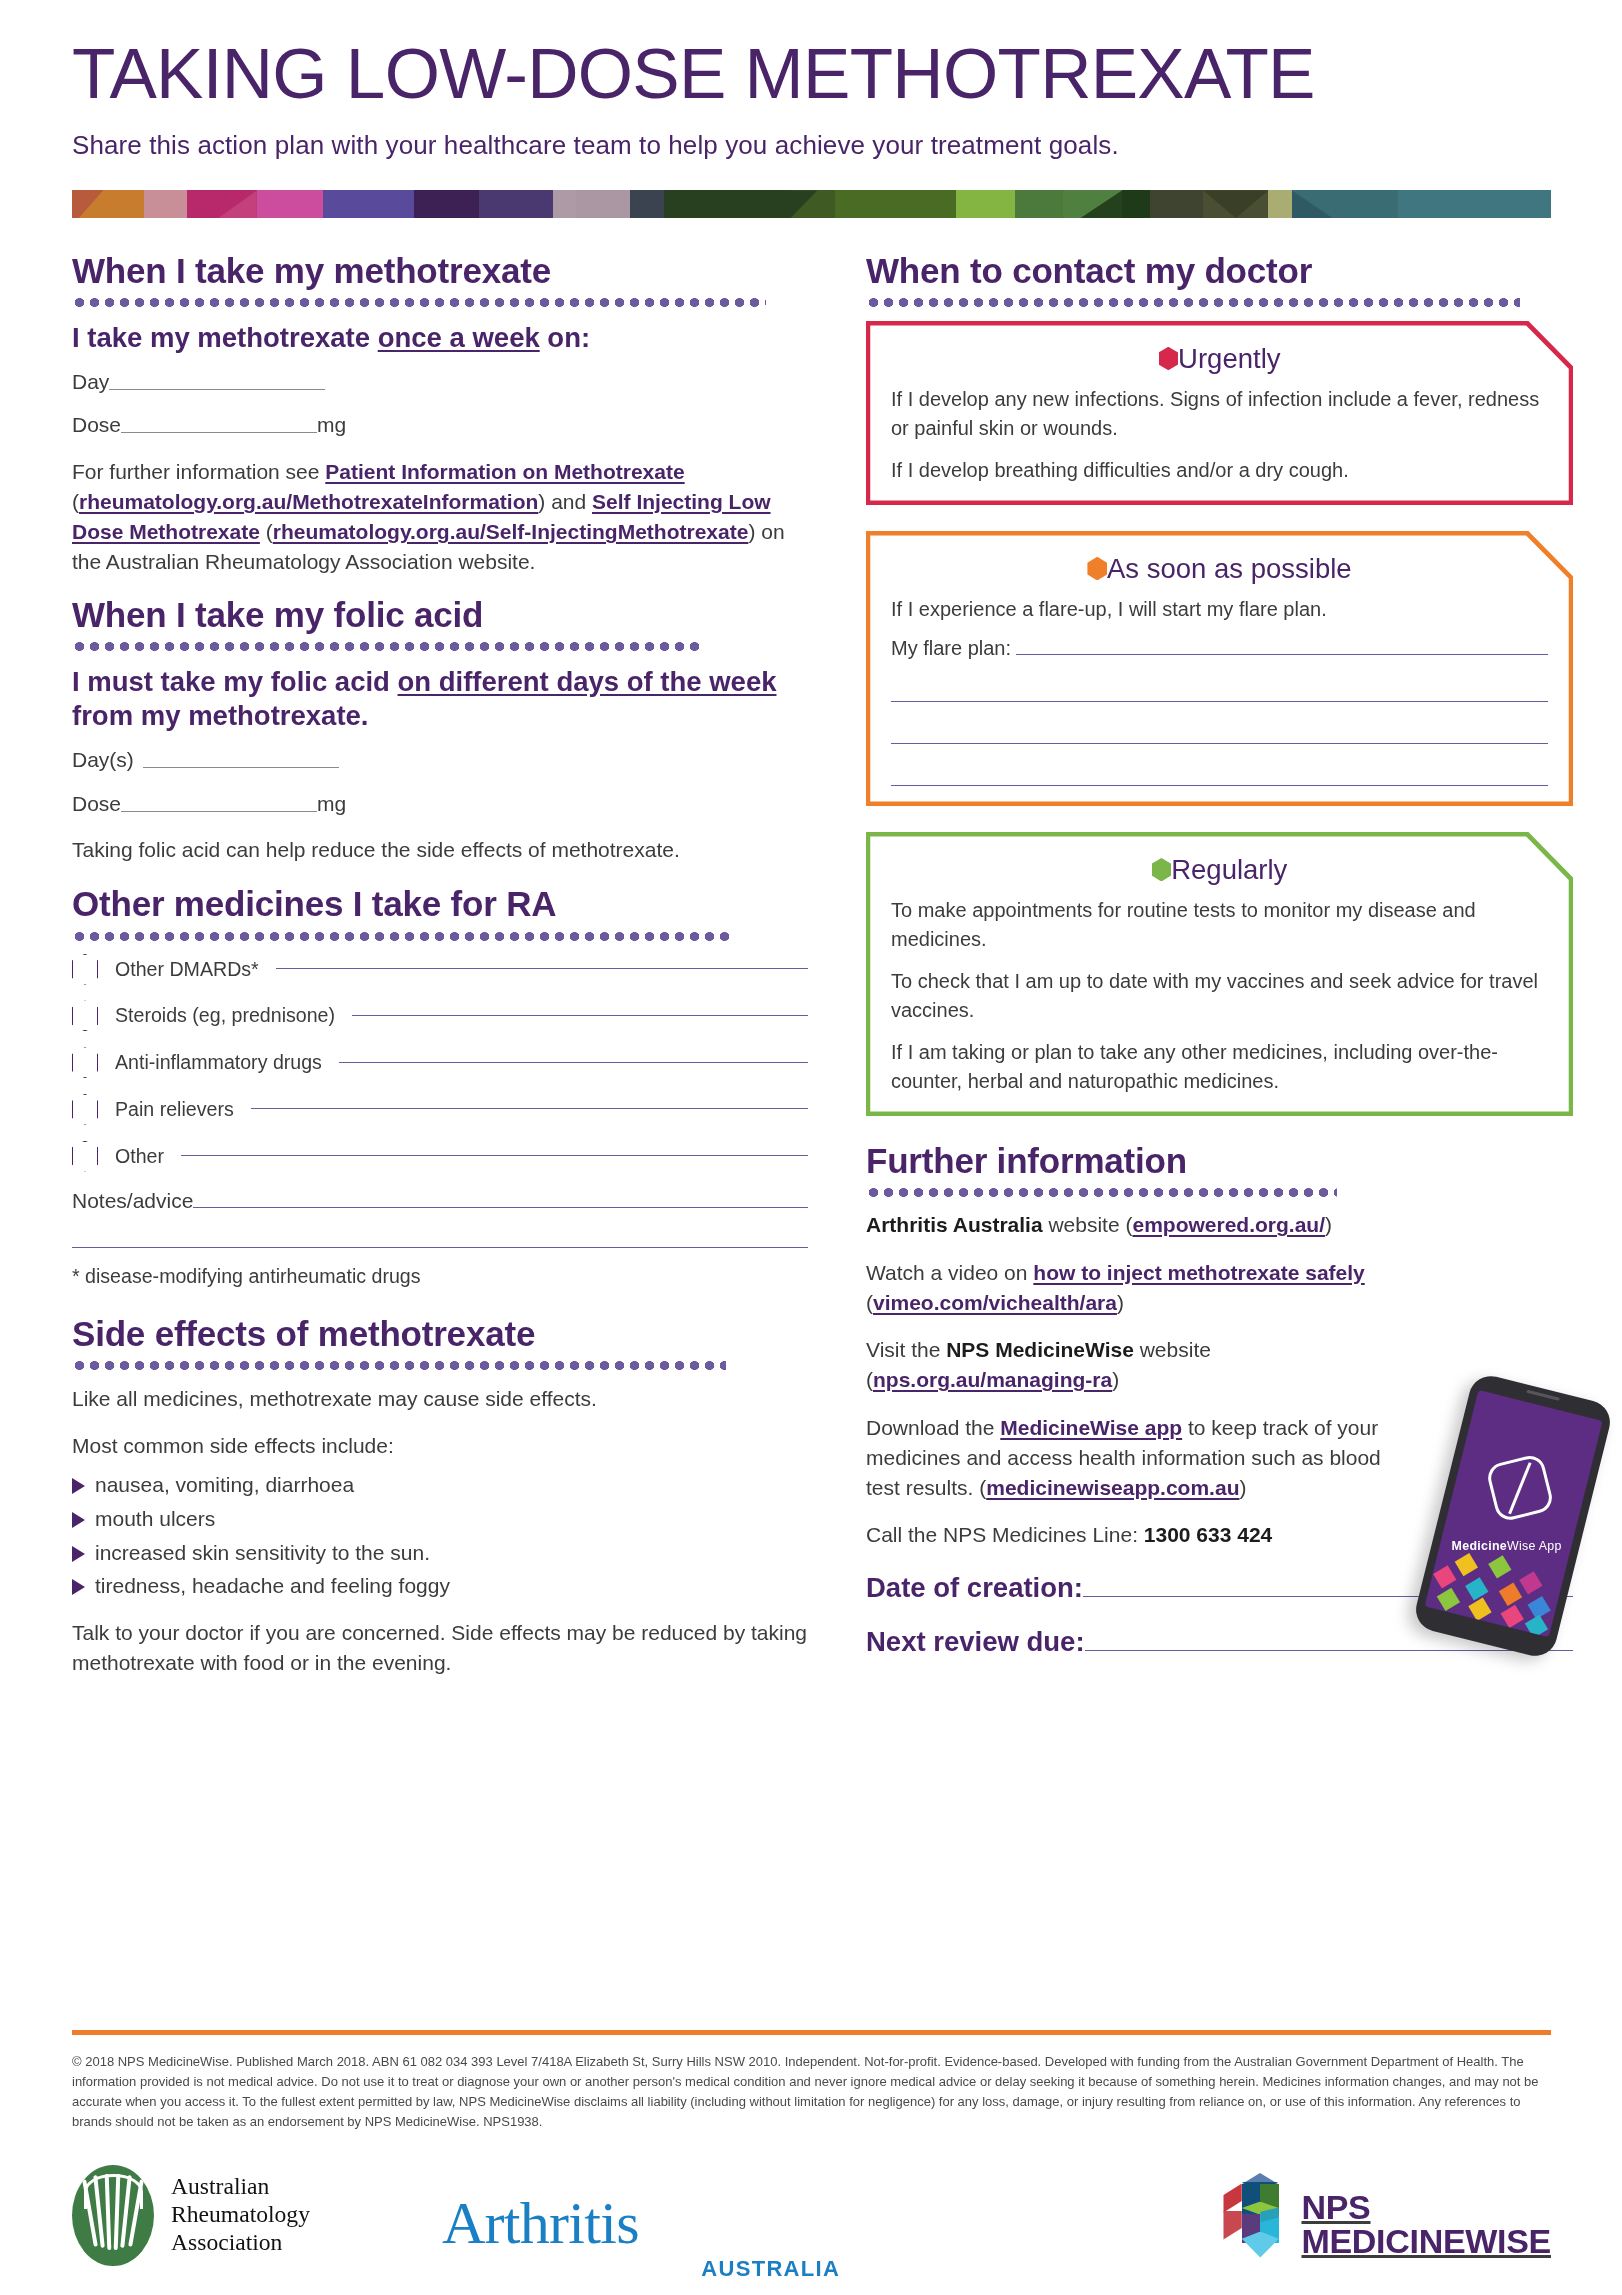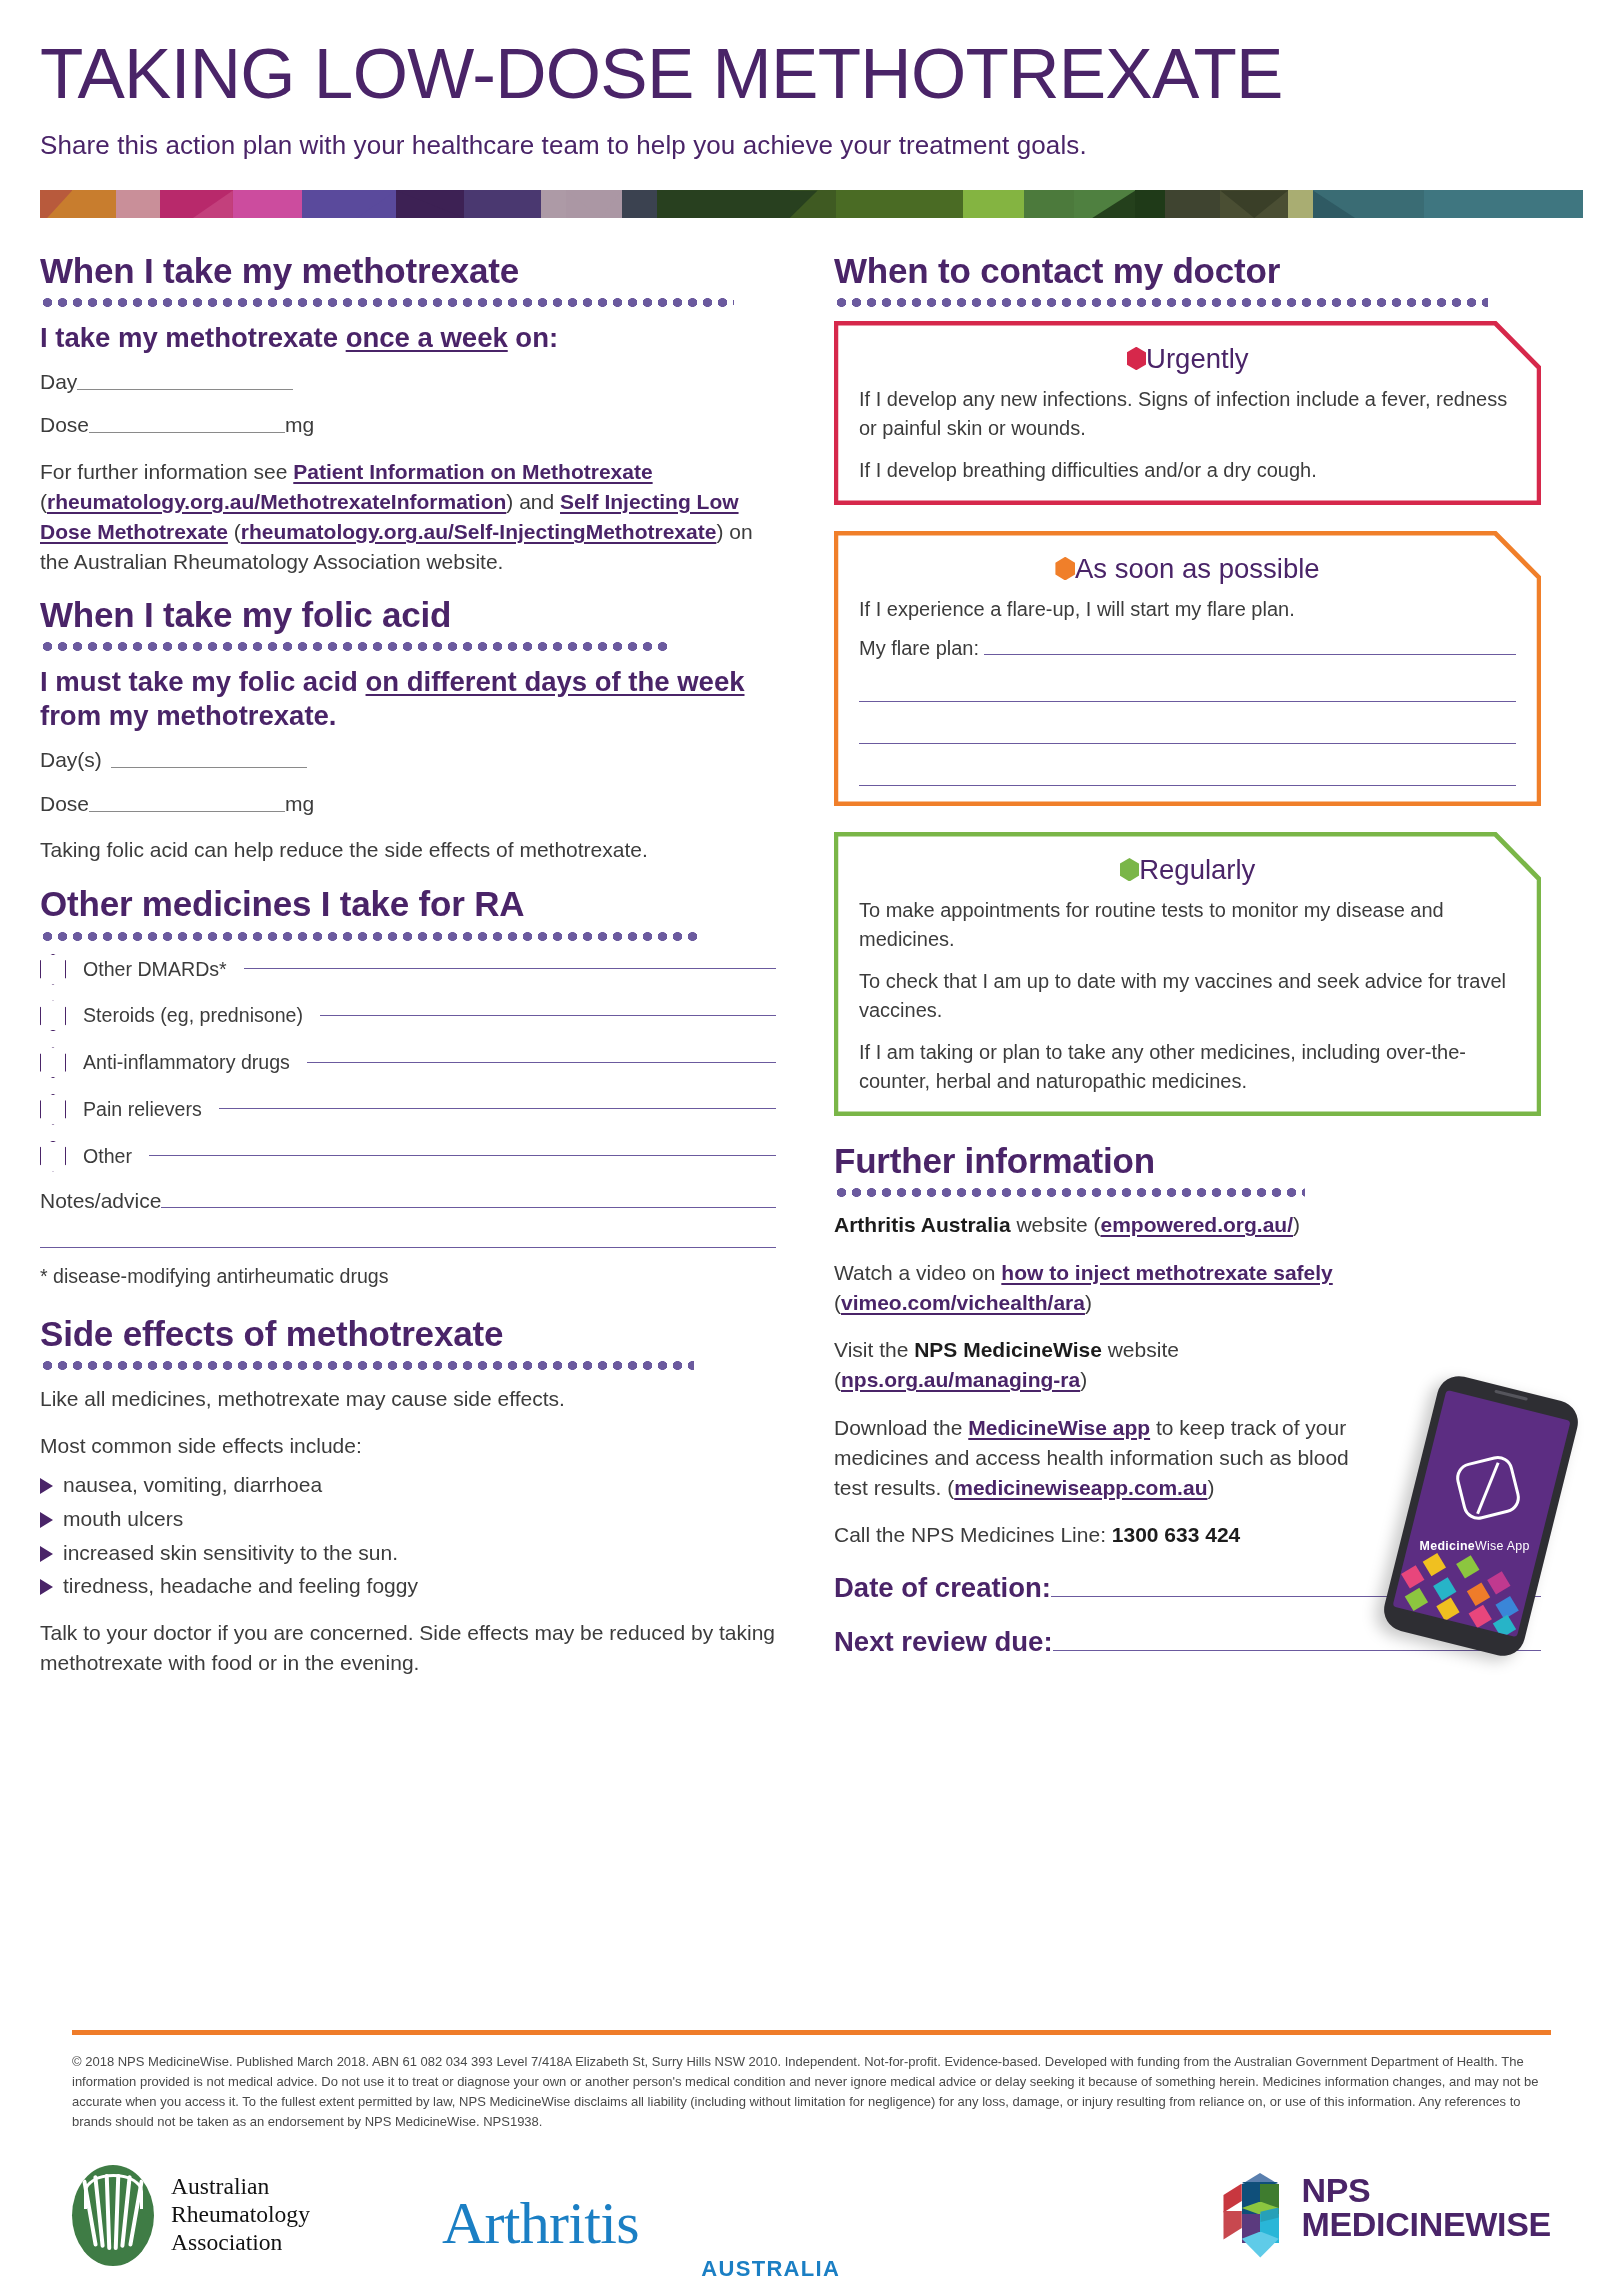--- a/index.html
+++ b/index.html
@@ -4,21 +4,21 @@
 <style>
   * { box-sizing: border-box; margin: 0; padding: 0; }
   html, body { background: #fff; }
   body {
     width: 1623px; height: 2295px;
     font-family: "Liberation Sans", sans-serif;
     color: #3c3c3c;
     position: relative;
     overflow: hidden;
   }
-  .page { position: absolute; inset: 0; padding: 0 40px; }
+  .page { position: absolute; inset: 0; padding: 0 72px; }
 
   
   .main-title {
     font-size: 71px; font-weight: 400; letter-spacing: -0.7px;
     color: #4a2468; line-height: 1.04;
     padding-top: 37px;
   }
   .subtitle {
     font-size: 26px; color: #4a2468; font-weight: 400;
     margin-top: 19.6px; letter-spacing: 0.1px;
@@ -216,21 +216,21 @@
   }
   .logo-arth { width: 406px; display: flex; flex-direction: column; align-items: flex-start; }
   .arth-word {
     font-family: "Liberation Serif", serif; font-size: 60px; color: #1b7fc4;
     line-height: .96; letter-spacing: -0.7px; position: relative; padding-left: 3.9px; margin-top: 47px;
   }
   .arth-sub {
     font-size: 22px; color: #1b7fc4; font-weight: 700; letter-spacing: 1.3px;
     align-self: flex-end; margin-right: 3.9px; margin-top: 2.6px;
   }
-  .logo-nps { margin-left: auto; display: flex; align-items: flex-start; gap: 5px; }
+  .logo-nps { margin-left: auto; display: flex; align-items: flex-end; gap: 5px; text-decoration: underline; }
   .nps-cube { width: 73px; height: 85px; position: relative; flex: none; }
   .nps-cube i { position: absolute; display: block; }
   .nps-word {
     font-size: 34px; font-weight: 700; color: #4a2468; line-height: 1.0;
     letter-spacing: -0.3px;
   }
   .nps-word .l2 { font-size: 34px; }
 </style>
 </head>
 <body>

